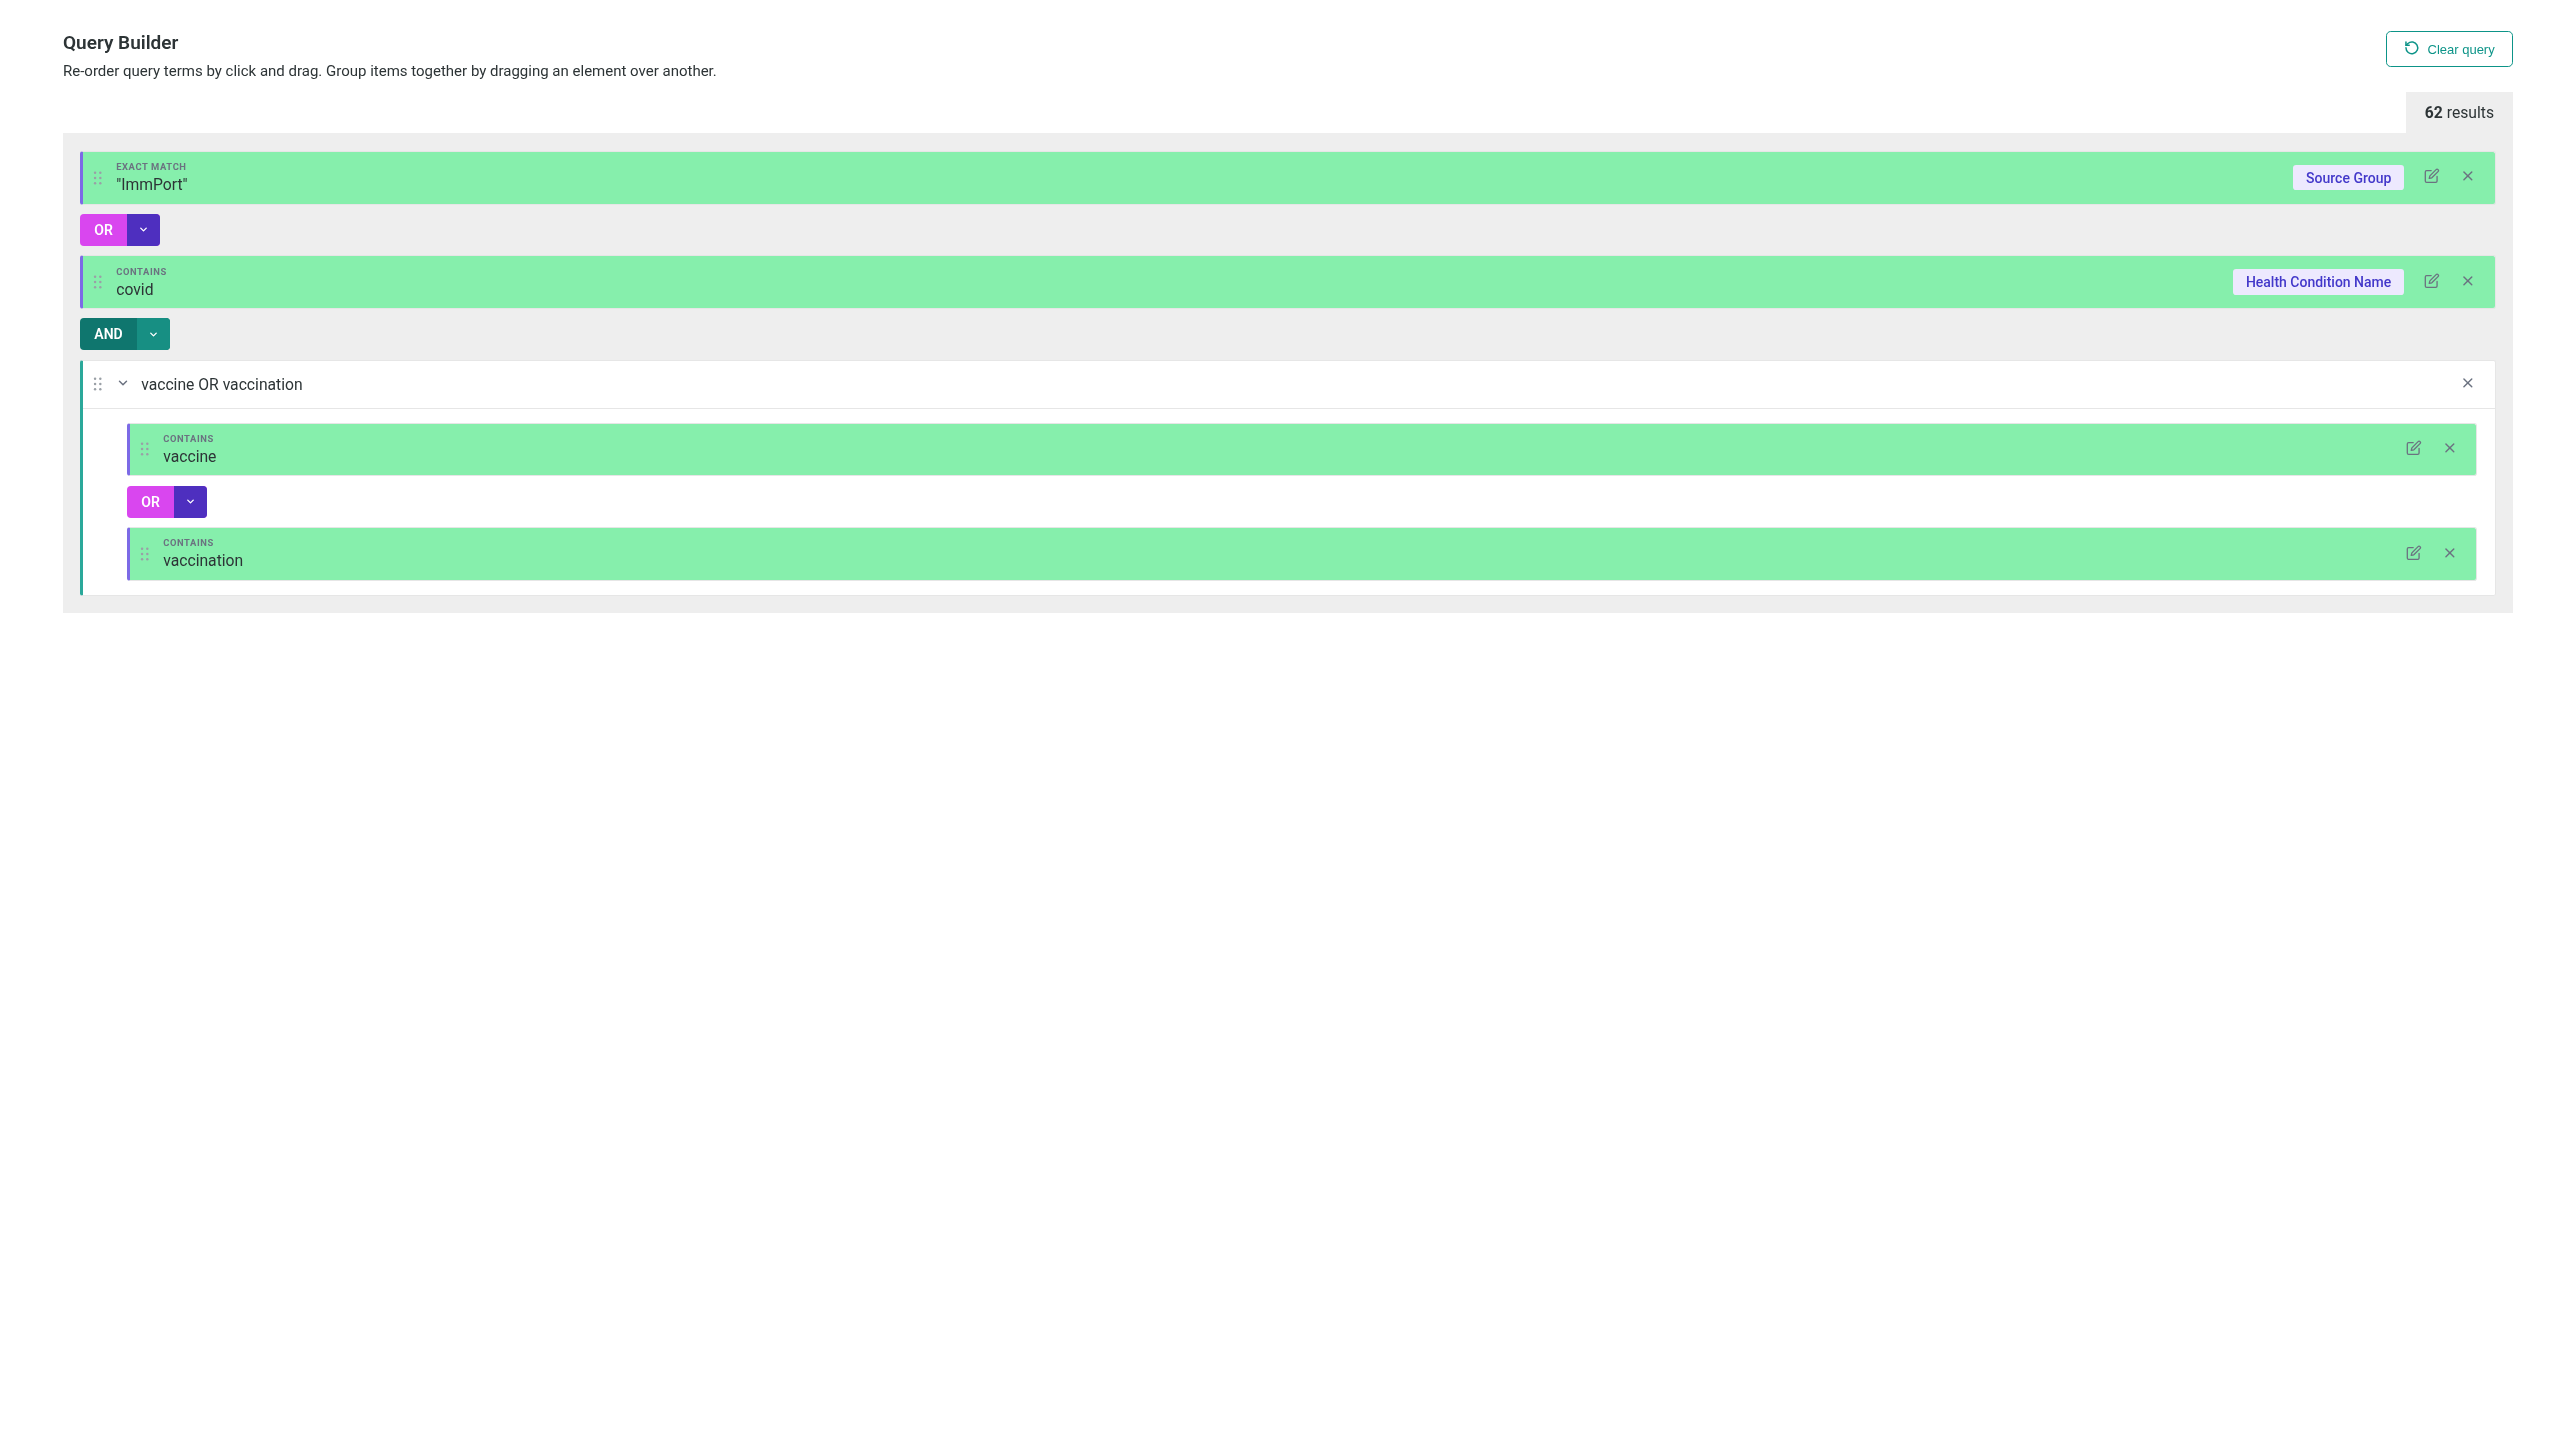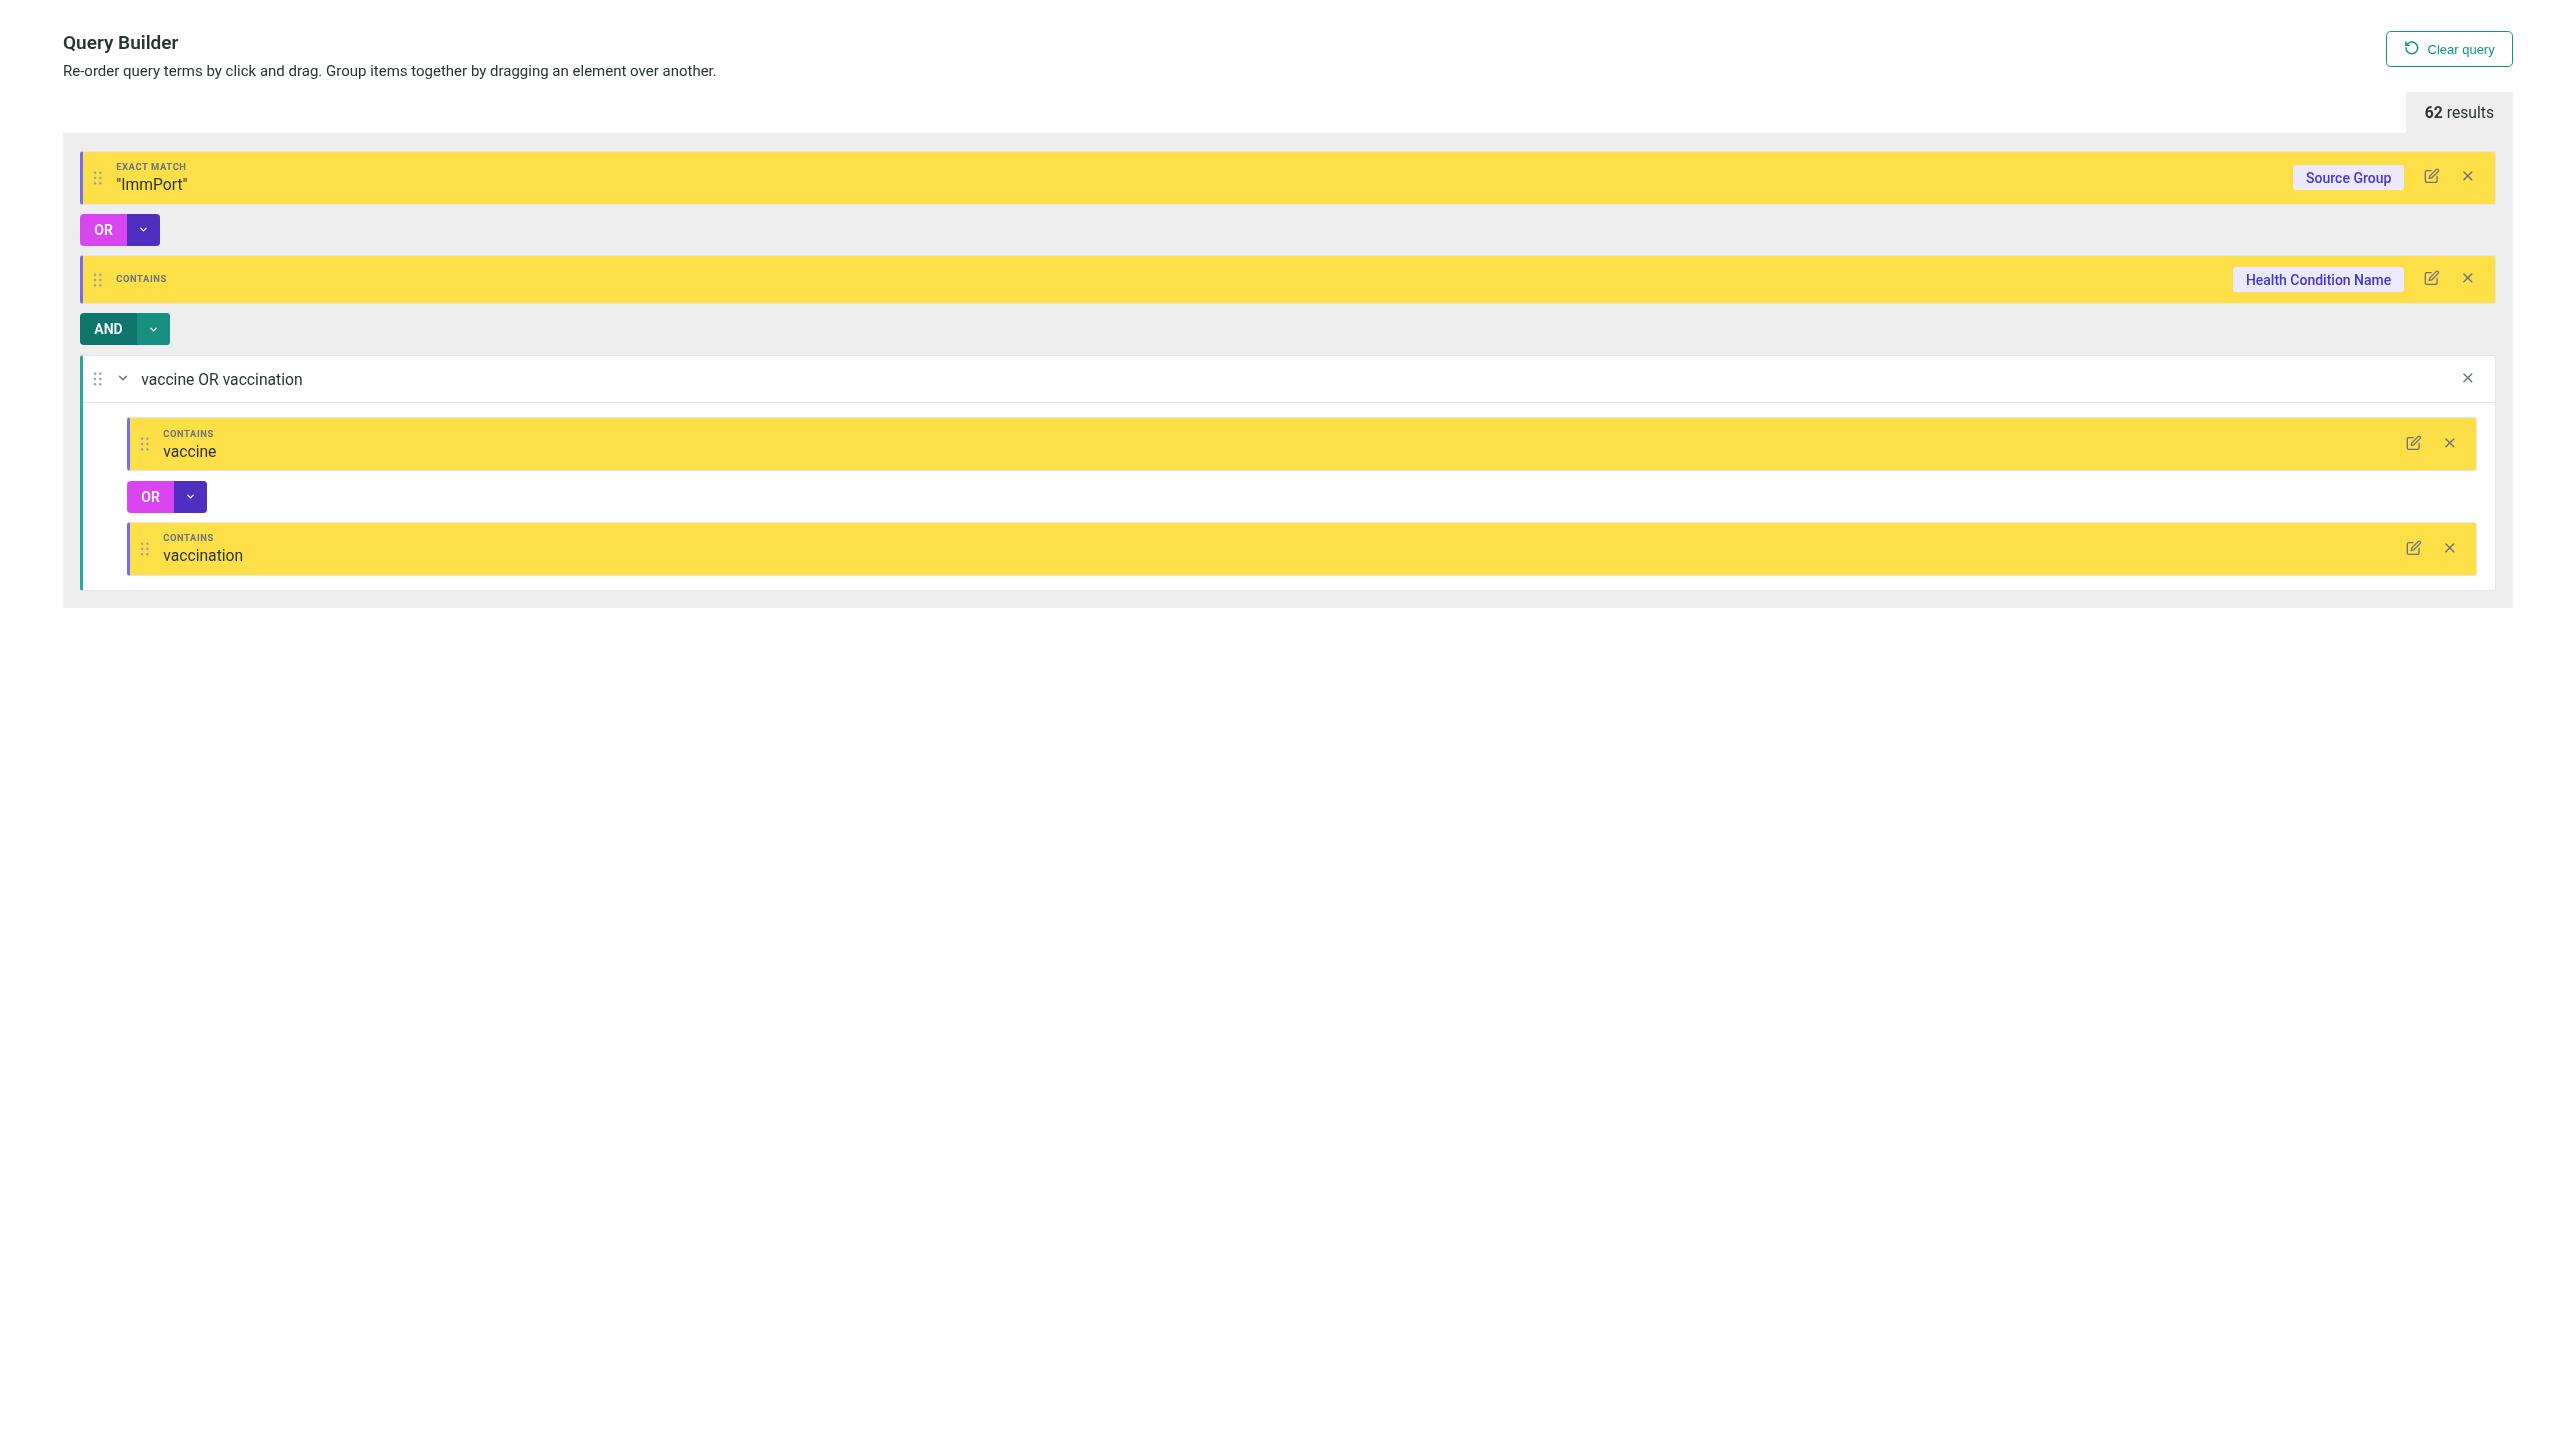--- a/index.html
+++ b/index.html
@@ -51,21 +51,21 @@
       padding: 11px 19px;
       font-size: 15.7px;
       color: #2d3436;
     }
     .results-pill .count { font-weight: 700; }
     .canvas {
       background: #eeeeee;
       padding: 17.3px;
     }
     .term-card {
-      background: #fde047;
+      background: #86efac;
       border: 0.8px solid #e6e6e6;
       border-radius: 3.1px;
       border-left: 3.9px solid #7c6ae6;
       display: flex;
       align-items: center;
       padding: 9.4px 14px 9.4px 7.9px;
       gap: 11px;
       margin-bottom: 9.4px;
     }
     .drag-handle {
@@ -245,20 +245,21 @@
           <circle cx="2" cy="2" r="1.4"></circle>
           <circle cx="8" cy="2" r="1.4"></circle>
           <circle cx="2" cy="8" r="1.4"></circle>
           <circle cx="8" cy="8" r="1.4"></circle>
           <circle cx="2" cy="14" r="1.4"></circle>
           <circle cx="8" cy="14" r="1.4"></circle>
         </svg>
     </span>
     <div class="term-body">
       <div class="match-type">CONTAINS</div>
+      <div class="term-value">covid</div>
     </div>
     <span class="field-tag">Health Condition Name</span>
     <button class="icon-btn">
       <span>
         <svg viewBox="0 0 24 24" fill="none" stroke="currentColor" stroke-width="2" stroke-linecap="round" stroke-linejoin="round">
             <path d="M11 4H4a2 2 0 0 0-2 2v14a2 2 0 0 0 2 2h14a2 2 0 0 0 2-2v-7"></path>
             <path d="M18.5 2.5a2.1 2.1 0 0 1 3 3L12 15l-4 1 1-4 9.5-9.5z"></path>
           </svg>
       </span>
     </button>

